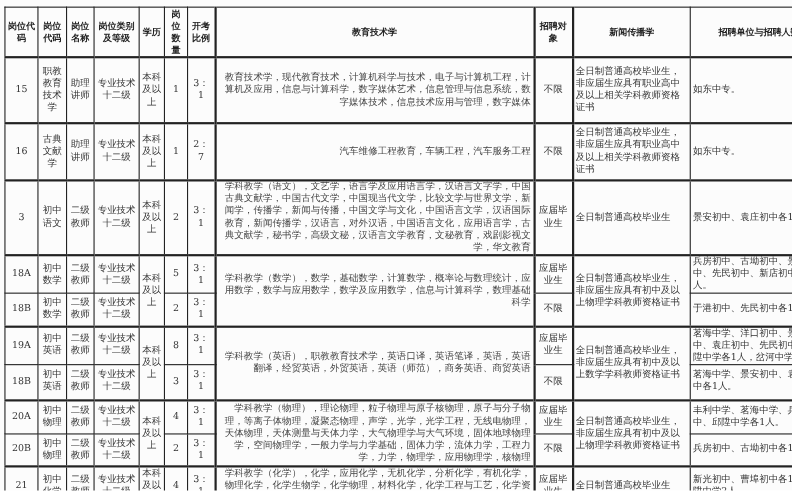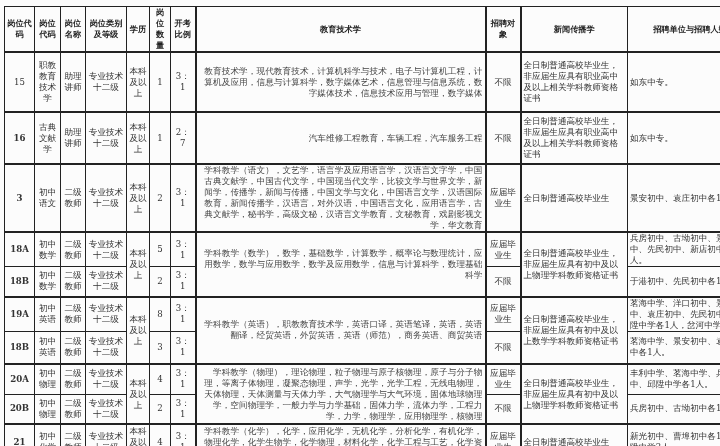--- a/index.html
+++ b/index.html
@@ -8,21 +8,21 @@
   .page { position: absolute; left: 0; top: 0; width: 720px; height: 446px; background: #fcfcfc; }
   table.grid { position: absolute; left: 4px; top: 6px; border-collapse: collapse; table-layout: fixed;
                width: 708px; }
   table.grid td, table.grid th { border: 1px solid #222; padding: 0 2px; font-size: 8.6px;
                line-height: 11px; vertical-align: middle; overflow: hidden; }
   table.grid tr.head th { font-family: Liberation Sans, sans-serif;
                font-weight: bold; font-size: 8.2px; color: #222; text-align: center; height: 34px;
                line-height: 11px; border-bottom: 2px solid #222; }
   td.c { text-align: center; }
   td.l { text-align: left; }
-  td.code { font-weight: bold; color: #333; }
+  td.code { font-weight: normal; color: #333; }
   td.major { color: #444; letter-spacing: 0.1px; text-align: right; }
   .thick-l { border-left: 2px solid #222 !important; }
   tr.sep td { border-top: 2px solid #222; }
 </style>
 </head>
 <body>
 
 <div class="page">
 <table class="grid">
   <colgroup>

